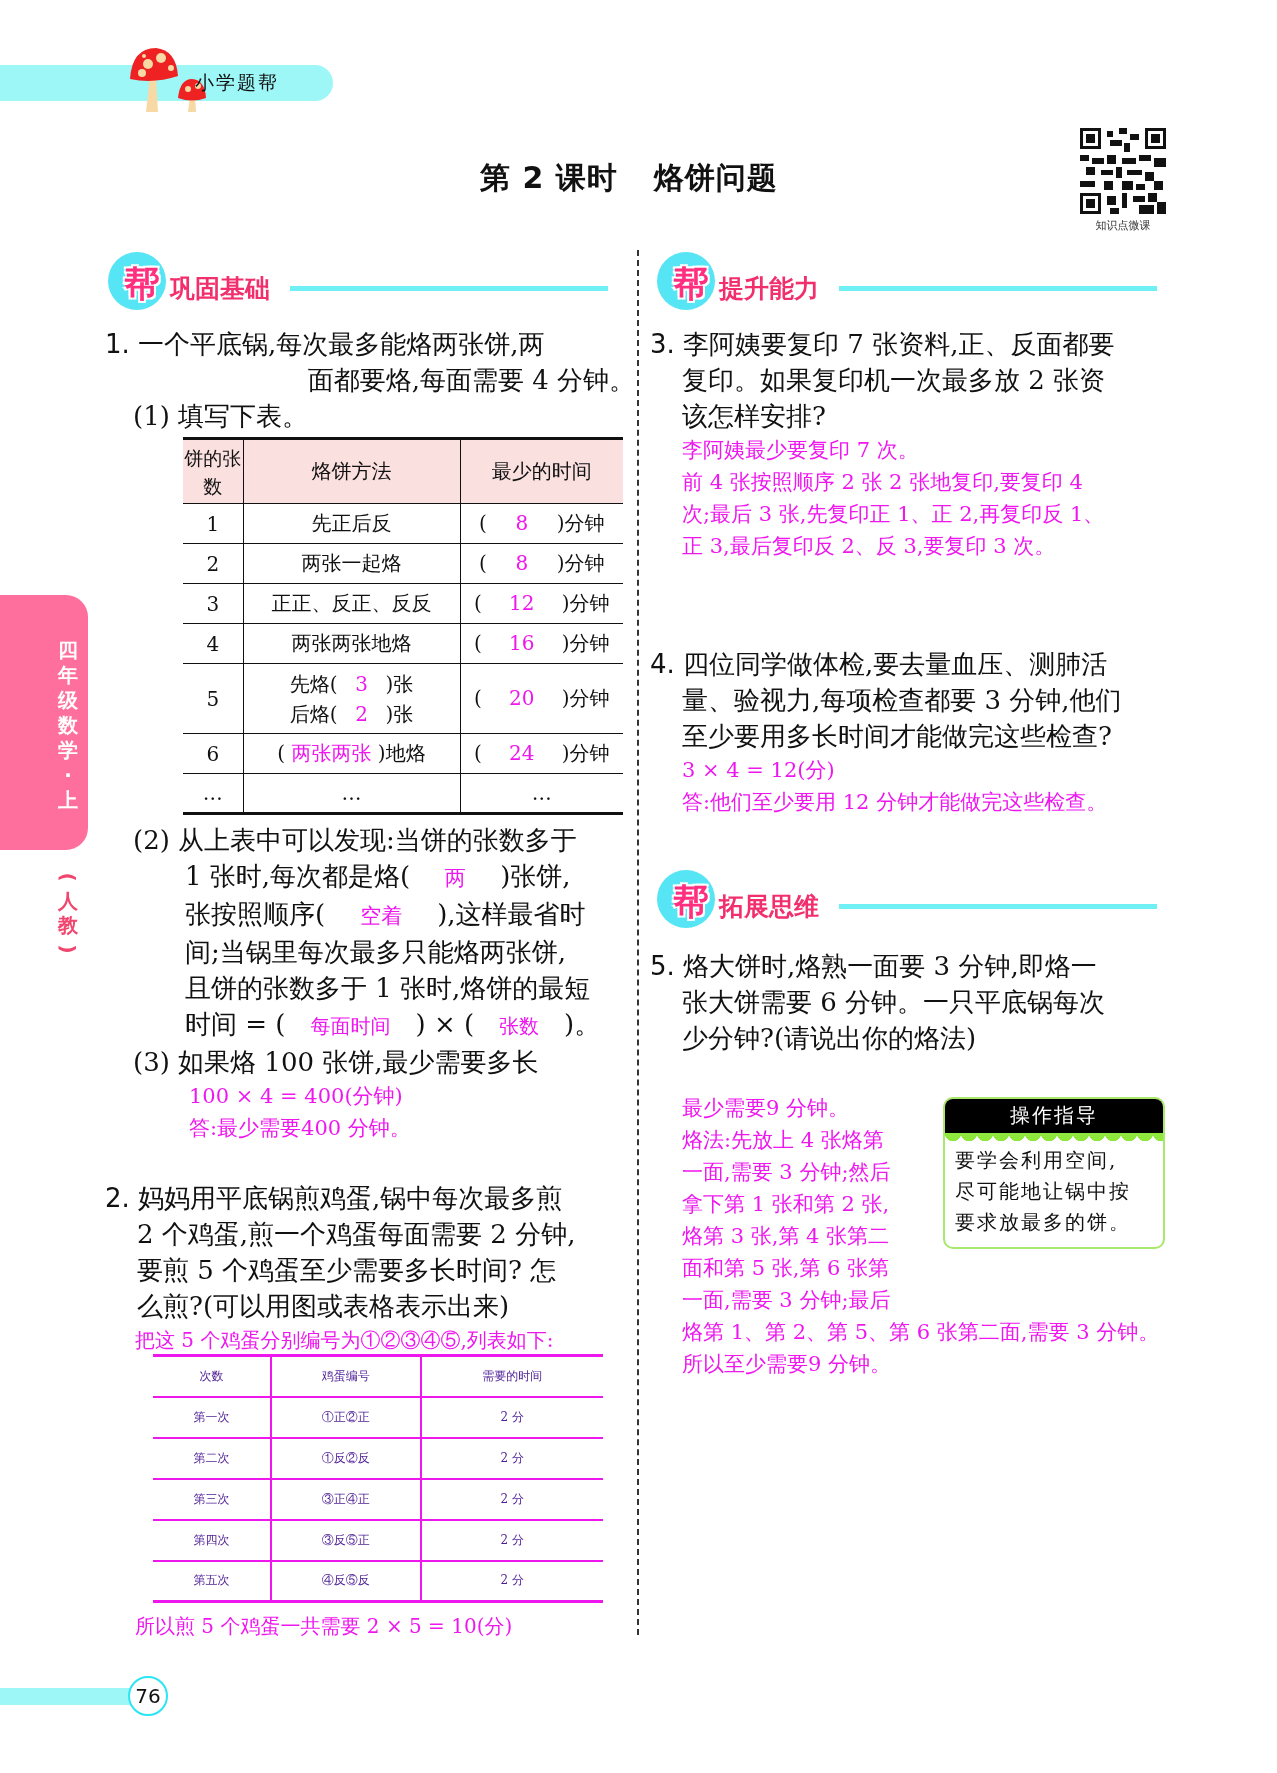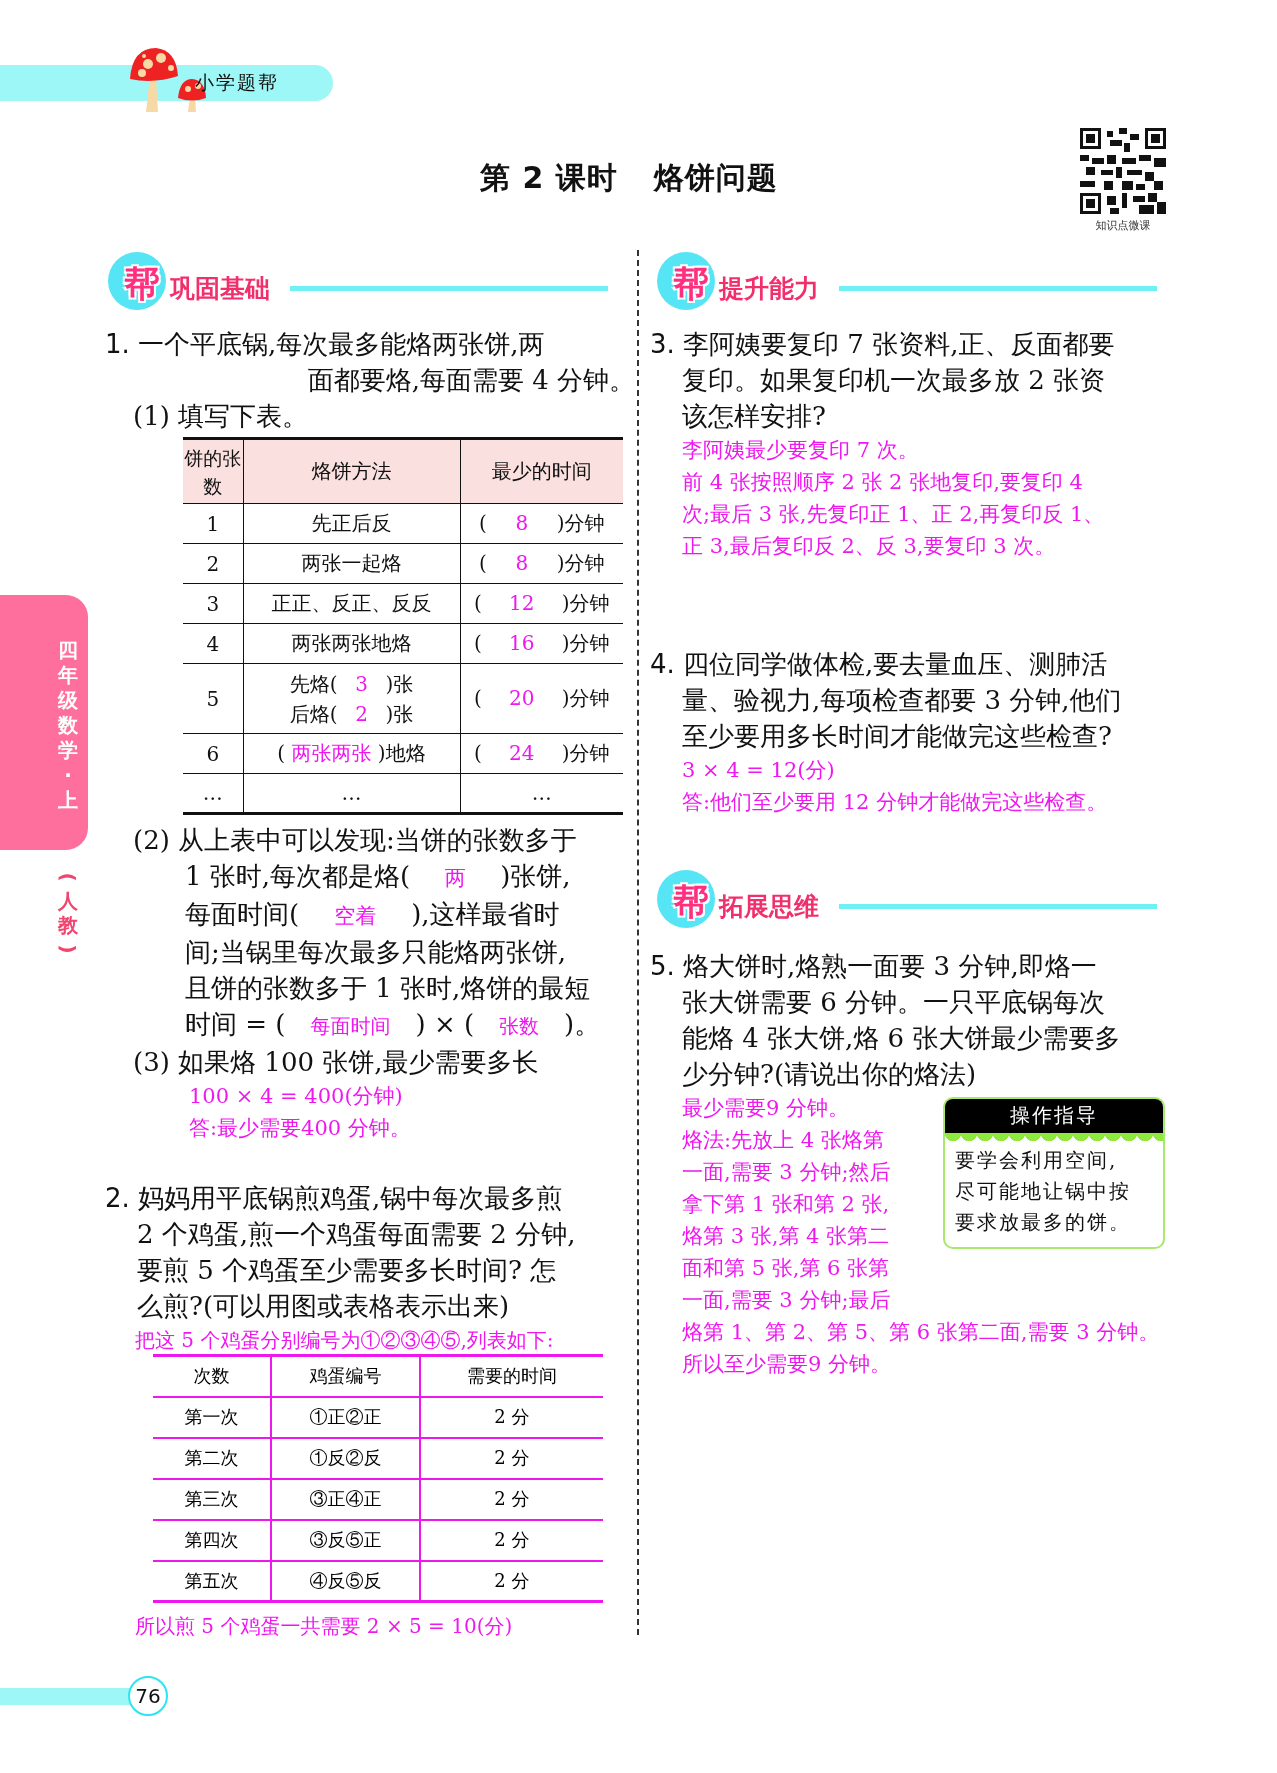--- a/index.html
+++ b/index.html
@@ -37,21 +37,21 @@
   table { border-collapse: collapse; }
   .t1 { left: 183px; top: 437px; width: 440px; font-size: 20px; }
   .t1 th, .t1 td { border: 1.5px solid #111; text-align: center; font-weight: normal; }
   .t1 tr:first-child th { border-top: 3px solid #111; background: #fbe0e0; height: 65px; }
   .t1 tr:last-child td { border-bottom: 3px solid #111; }
   .t1 td { height: 40px; }
   .t1 th:first-child, .t1 td:first-child { border-left: none; width: 60px; }
   .t1 th:last-child, .t1 td:last-child { border-right: none; width: 163px; }
 
   
-  .t2 { left: 153px; top: 1354px; width: 450px; font-size: 18px; color: #000000; }
+  .t2 { left: 153px; top: 1354px; width: 450px; font-size: 12px; color: #4c1d95; }
   .t2 th, .t2 td { border: 2px solid #ee17ee; text-align: center; font-weight: normal; height: 41px; }
   .t2 tr:first-child th { border-top: 3px solid #ee17ee; }
   .t2 tr:last-child td { border-bottom: 3px solid #ee17ee; }
   .t2 th:first-child, .t2 td:first-child { border-left: none; width: 118px; }
   .t2 th:last-child, .t2 td:last-child { border-right: none; }
 
   
   .side-tab { left: 0; top: 595px; width: 88px; height: 255px; background: #ff6f9e; border-radius: 0 22px 22px 0; }
   .side-text { left: 55px; top: 638px; width: 26px; font-family: "DejaVu Sans", sans-serif; font-weight: bold; font-size: 20px; color: #fff; line-height: 25px; text-align: center; }
   .side-sub { left: 55px; top: 865px; width: 26px; font-family: "DejaVu Sans", sans-serif; font-weight: bold; font-size: 20px; color: #f0456e; line-height: 24px; text-align: center; }
@@ -209,21 +209,21 @@
     <td>…</td>
     <td>…</td>
     <td>…</td>
   </tr>
 </tbody>
   </table>
 
 <div class="abs q" style="left:133px; top:822px; width:500px;">
   <div>(2) 从上表中可以发现:当饼的张数多于</div>
   <div style="padding-left:52px;"><span>1 张时,每次都是烙(</span><span class="blank" style="display:inline-block;width:90px;text-align:center;font-size:21px;">两</span><span>)张饼,</span></div>
-  <div style="padding-left:52px;"><span>每面时间(</span><span class="blank" style="display:inline-block;width:112px;text-align:center;font-size:21px;">空着</span><span>),这样最省时</span></div>
+  <div style="padding-left:52px;"><span>张按照顺序(</span><span class="blank" style="display:inline-block;width:112px;text-align:center;font-size:21px;">空着</span><span>),这样最省时</span></div>
   <div style="padding-left:52px;">间;当锅里每次最多只能烙两张饼,</div>
   <div style="padding-left:52px;">且饼的张数多于 1 张时,烙饼的最短</div>
   <div style="padding-left:52px;"><span>时间 = (</span><span class="blank" style="display:inline-block;width:130px;text-align:center;font-size:20px;">每面时间</span><span>) × (</span><span class="blank" style="display:inline-block;width:90px;text-align:center;font-size:20px;">张数</span><span>)。</span></div>
   <div>(3) 如果烙 100 张饼,最少需要多长</div>
   <div class="ans" style="padding-left:56px;">100 × 4 = 400(分钟)</div>
   <div class="ans" style="padding-left:56px;">答:最少需要400 分钟。</div>
 </div>
 
 <div class="abs q" style="left:105px; top:1180px; width:530px;">
   <div><span class="num">2.</span> <span>妈妈用平底锅煎鸡蛋,锅中每次最多煎</span></div>
@@ -297,21 +297,20 @@
 <div class="abs section-head" style="left:657px; top:870px; width:510px;">
   <div class="circle"></div>
   <div class="bang">帮</div>
   <div class="name">拓展思维</div>
   <div class="rule" style="left:182px; width:318px;"></div>
 </div>
 
 <div class="abs q" style="left:650px; top:948px; width:525px;">
   <div><span class="num">5.</span> <span>烙大饼时,烙熟一面要 3 分钟,即烙一</span></div>
   <div style="padding-left:32px;">张大饼需要 6 分钟。一只平底锅每次</div>
-  <div style="padding-left:32px;">能烙 4 张大饼,烙 6 张大饼最少需要多</div>
   <div style="padding-left:32px;">少分钟?(请说出你的烙法)</div>
 </div>
 <div class="abs ans" style="left:682px; top:1092px; width:262px;">
   <div>最少需要9 分钟。</div>
   <div>烙法:先放上 4 张烙第</div>
   <div>一面,需要 3 分钟;然后</div>
   <div>拿下第 1 张和第 2 张,</div>
   <div>烙第 3 张,第 4 张第二</div>
   <div>面和第 5 张,第 6 张第</div>
   <div>一面,需要 3 分钟;最后</div>

